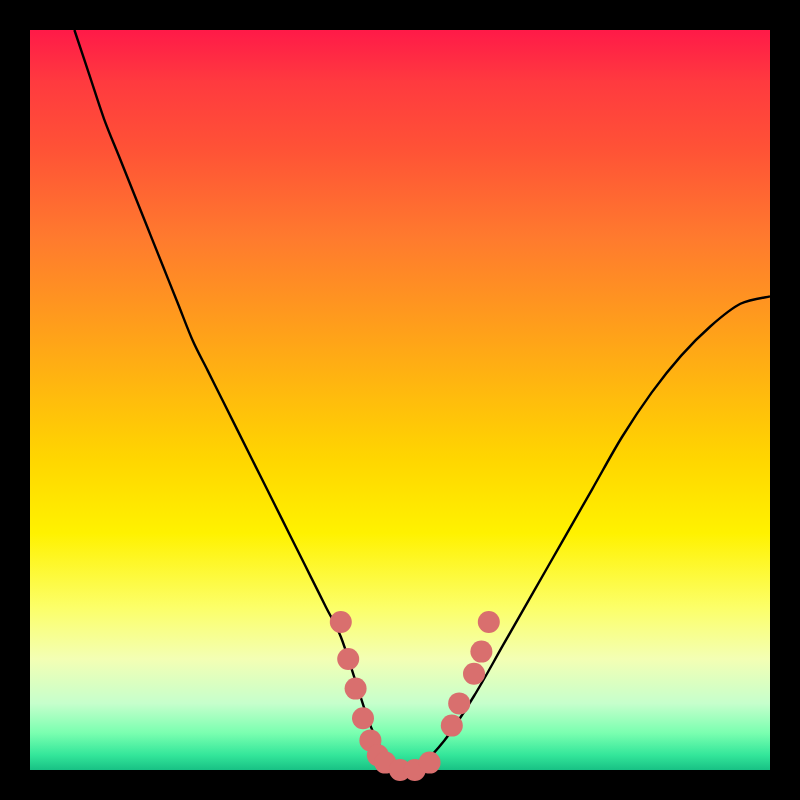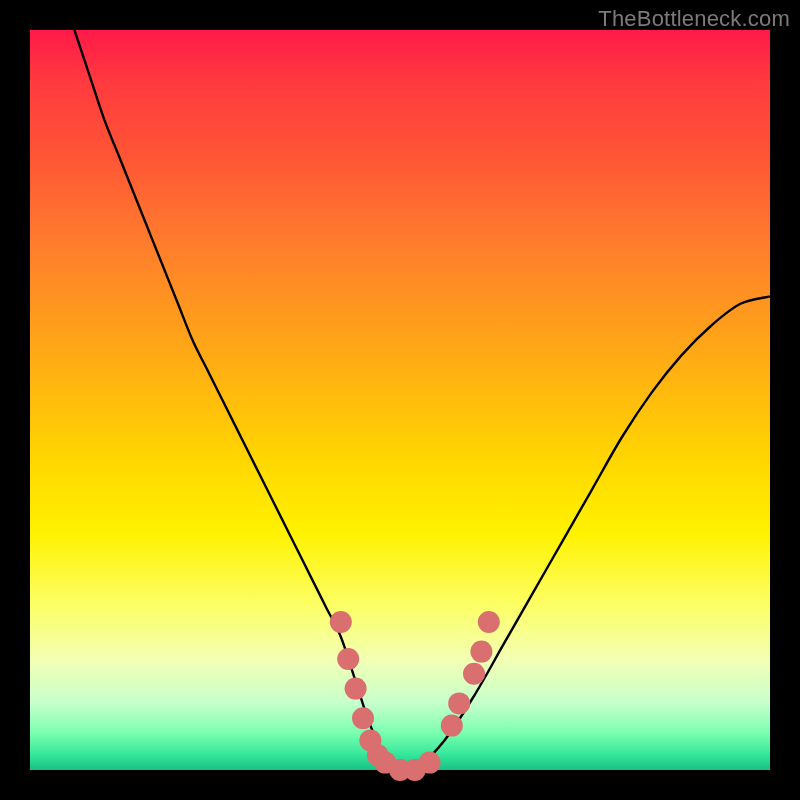--- a/index.html
+++ b/index.html
@@ -58,21 +58,20 @@
     top: 0;
     width: 740px;
     height: 740px;
     overflow: visible;
   }
 </style>
 </head>
 <body>
 
 <div class="frame">
-  <div class="watermark">TheBottleneck.com</div>
   <div class="plot-area">
     <svg class="curve" viewBox="0 0 740 740">
       <path id="curve-path" fill="none" stroke="#000000" stroke-width="2.4" d="M 44.4 0 C 46.86666666666667 7.4000000000000155, 54.266666666666666 29.6000000000001, 59.2 44.40000000000009 C 64.13333333333334 59.20000000000008, 69.06666666666666 75.23333333333329, 74 88.79999999999995 C 78.93333333333334 102.36666666666662, 83.86666666666666 113.46666666666674, 88.8 125.80000000000007 C 93.73333333333333 138.1333333333334, 98.66666666666667 150.4666666666666, 103.60000000000001 162.79999999999995 C 108.53333333333335 175.1333333333333, 113.46666666666667 187.46666666666673, 118.4 199.80000000000007 C 123.33333333333334 212.1333333333334, 128.26666666666665 224.46666666666664, 133.2 236.79999999999995 C 138.13333333333333 249.13333333333327, 143.06666666666666 261.4666666666667, 148 273.8 C 152.93333333333334 286.1333333333333, 157.86666666666667 299.70000000000005, 162.8 310.8 C 167.73333333333335 321.9, 172.66666666666666 330.5333333333333, 177.6 340.4 C 182.53333333333333 350.26666666666665, 187.46666666666667 360.1333333333333, 192.4 370 C 197.33333333333334 379.8666666666667, 202.26666666666668 389.7333333333333, 207.20000000000002 399.59999999999997 C 212.13333333333335 409.46666666666664, 217.06666666666666 419.3333333333333, 222 429.2 C 226.93333333333334 439.06666666666666, 231.86666666666667 448.93333333333334, 236.8 458.8 C 241.73333333333335 468.6666666666667, 246.66666666666669 478.5333333333333, 251.60000000000002 488.4 C 256.53333333333336 498.26666666666665, 261.46666666666664 508.1333333333333, 266.4 518 C 271.3333333333333 527.8666666666667, 276.26666666666665 537.7333333333333, 281.2 547.6 C 286.1333333333333 557.4666666666667, 291.06666666666666 567.3333333333334, 296 577.2 C 300.93333333333334 587.0666666666667, 305.8666666666667 594.4666666666666, 310.8 606.8 C 315.73333333333335 619.1333333333333, 320.6666666666667 636.4000000000001, 325.6 651.2 C 330.53333333333336 666, 335.4666666666667 683.2666666666667, 340.40000000000003 695.6 C 345.33333333333337 707.9333333333334, 350.26666666666665 717.8000000000001, 355.2 725.2 C 360.1333333333333 732.6, 365.06666666666666 737.5333333333333, 370 740 C 374.93333333333334 742.4666666666667, 377.4 744.9333333333334, 384.8 740 C 392.20000000000005 735.0666666666666, 404.53333333333336 722.7333333333333, 414.40000000000003 710.4 C 424.2666666666667 698.0666666666666, 434.1333333333333 682.0333333333333, 444 666 C 453.8666666666667 649.9666666666667, 463.73333333333335 631.4666666666667, 473.6 614.2 C 483.4666666666667 596.9333333333334, 493.33333333333337 579.6666666666666, 503.20000000000005 562.4 C 513.0666666666667 545.1333333333333, 522.9333333333333 527.8666666666667, 532.8 510.6 C 542.6666666666666 493.33333333333337, 552.5333333333333 476.06666666666666, 562.4 458.8 C 572.2666666666667 441.53333333333336, 582.1333333333333 423.03333333333336, 592 407 C 601.8666666666667 390.96666666666664, 611.7333333333333 376.16666666666663, 621.6 362.59999999999997 C 631.4666666666667 349.0333333333333, 641.3333333333334 336.69999999999993, 651.2 325.59999999999997 C 661.0666666666667 314.5, 670.9333333333334 304.6333333333333, 680.8000000000001 296 C 690.6666666666667 287.3666666666667, 700.5333333333333 278.73333333333335, 710.4 273.8 C 720.2666666666667 268.8666666666667, 735.0666666666666 267.6333333333333, 740 266.4"></path>
       <g id="markers">
           <circle cx="310.8" cy="592" r="11" fill="#d96f6e"></circle>
           <circle cx="318.2" cy="629" r="11" fill="#d96f6e"></circle>
           <circle cx="325.6" cy="658.6" r="11" fill="#d96f6e"></circle>
           <circle cx="333" cy="688.2" r="11" fill="#d96f6e"></circle>
           <circle cx="340.40000000000003" cy="710.4" r="11" fill="#d96f6e"></circle>
           <circle cx="347.79999999999995" cy="725.2" r="11" fill="#d96f6e"></circle>

